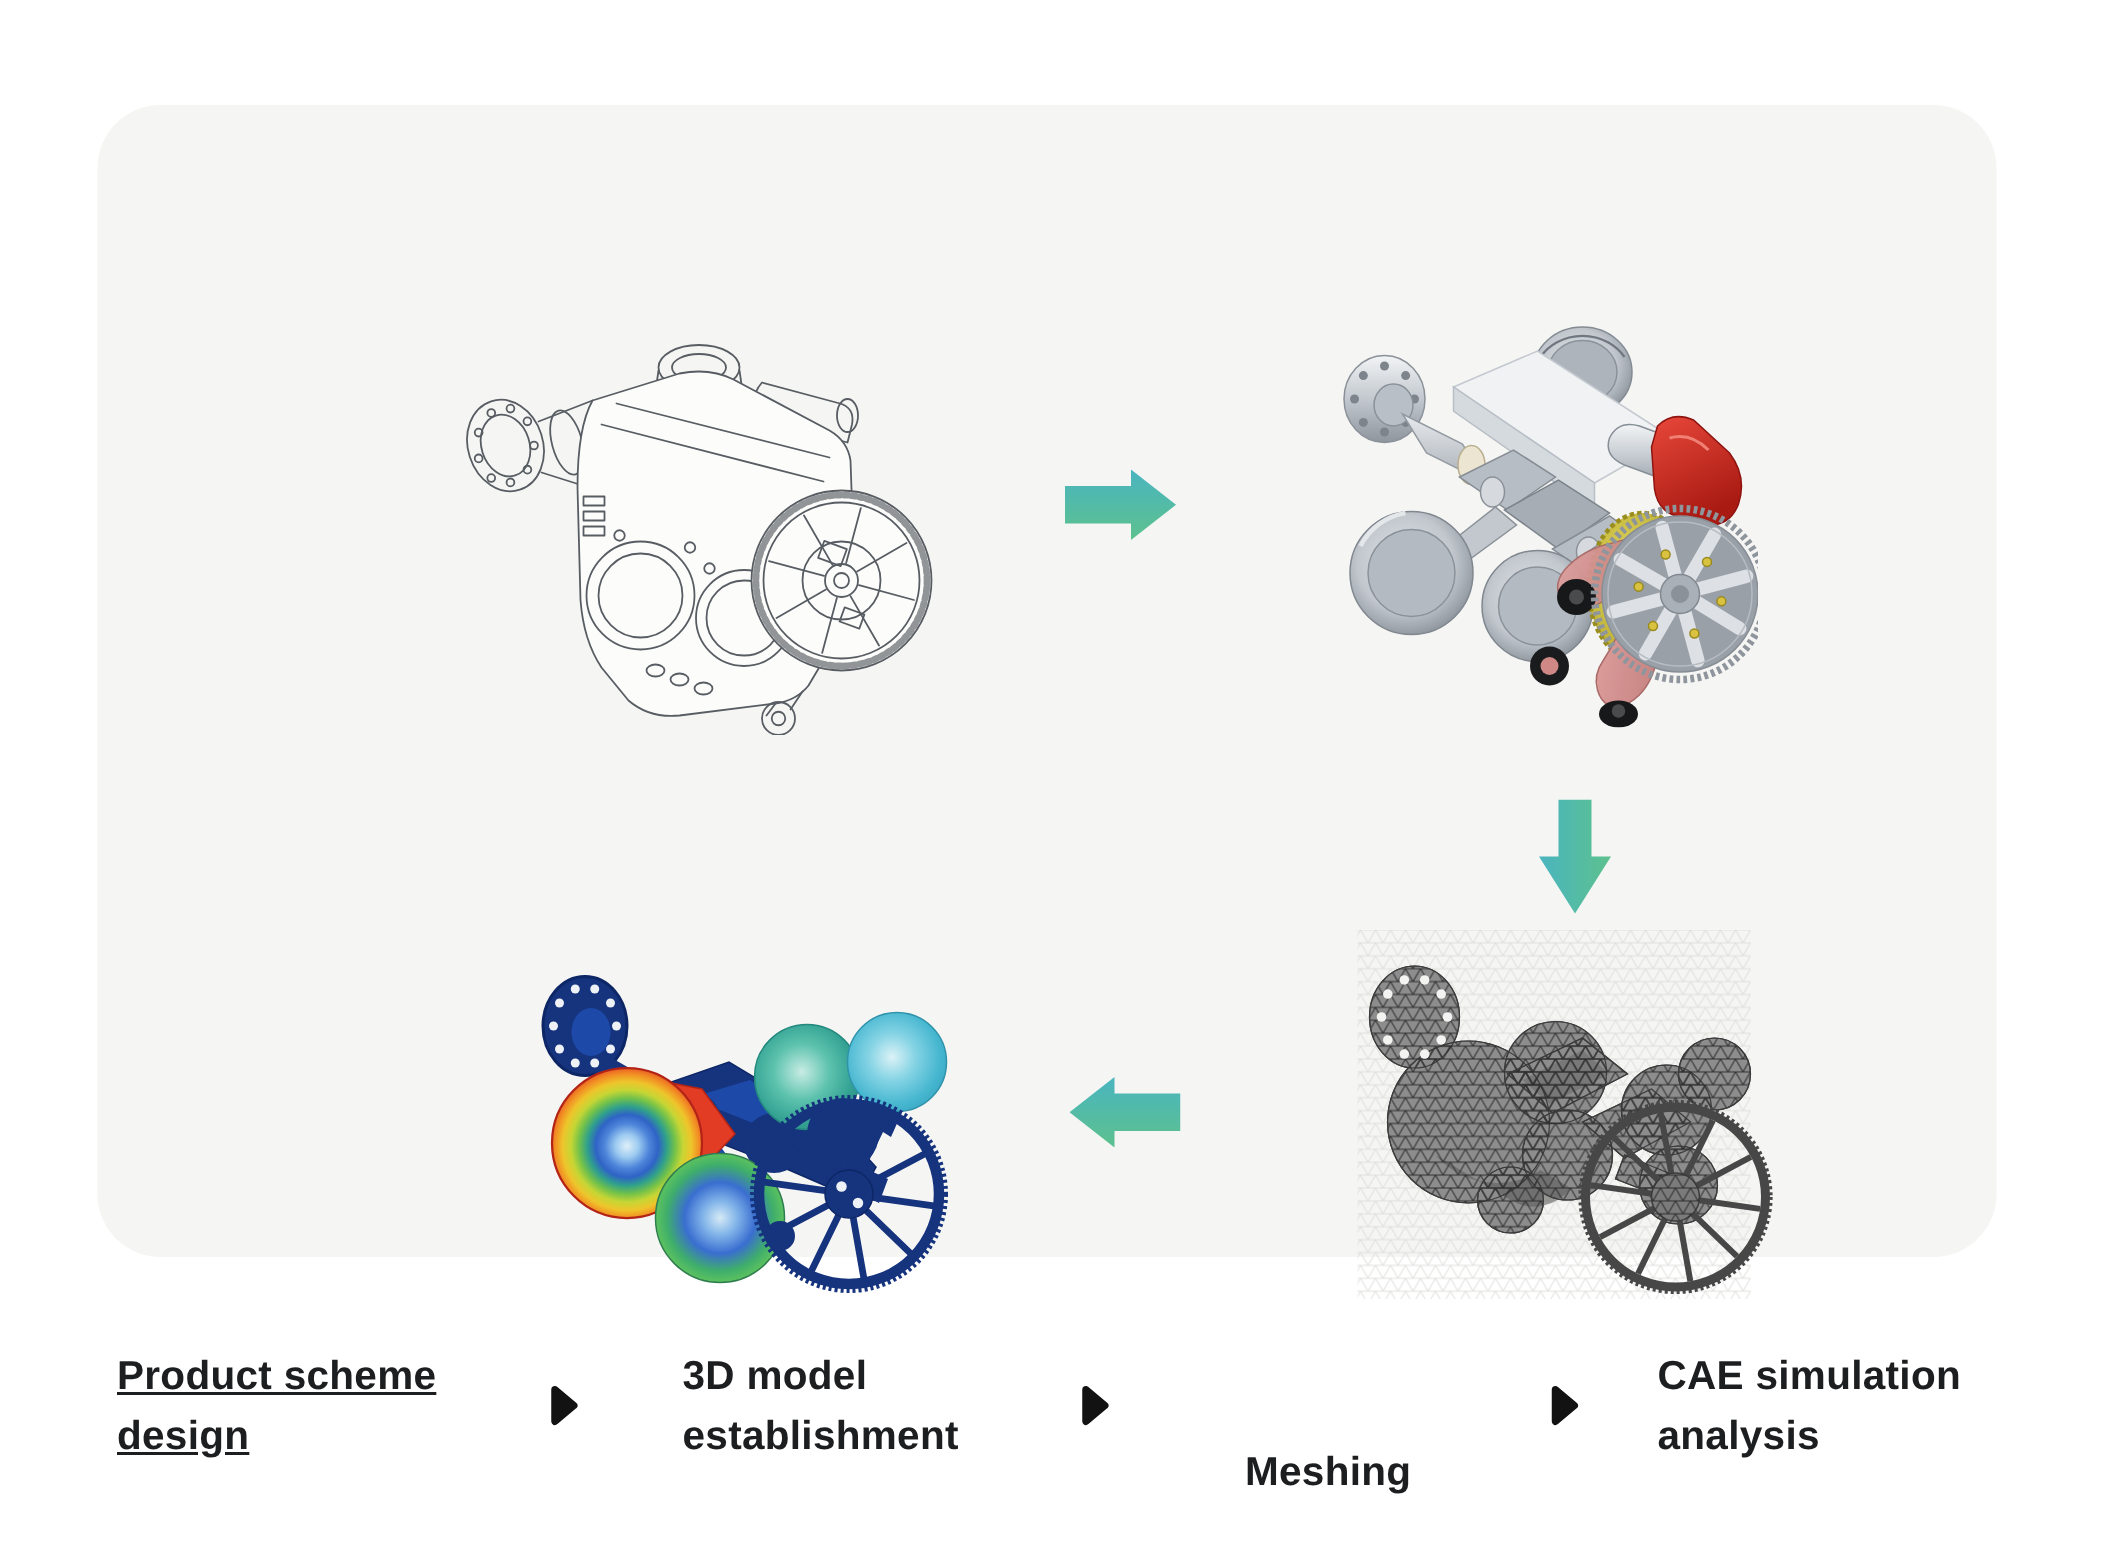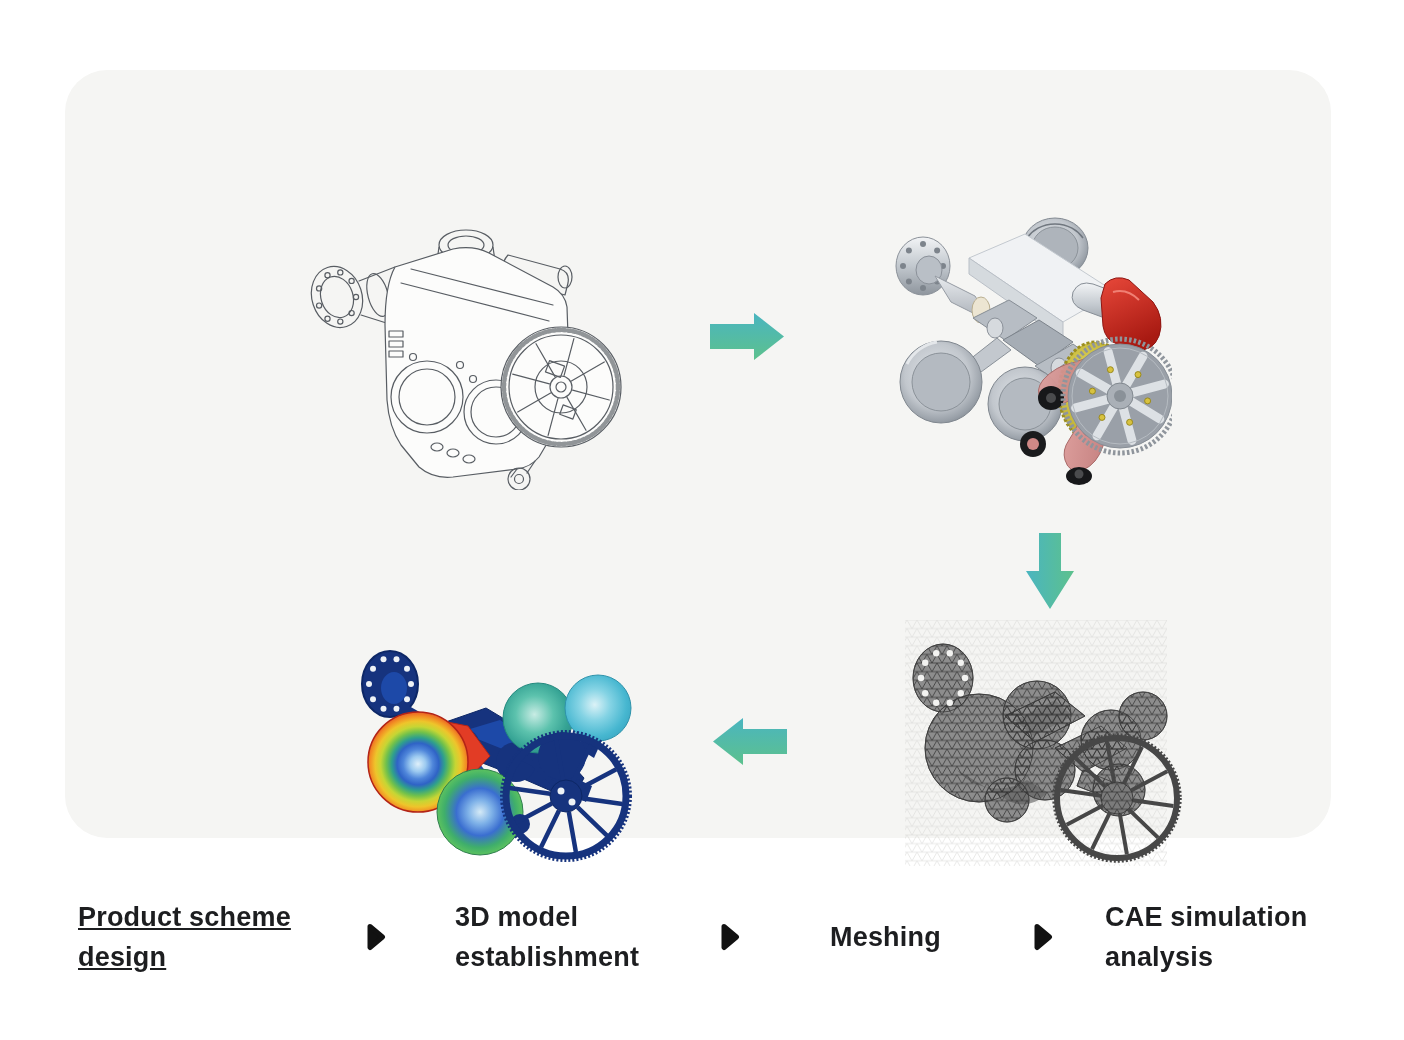--- a/index.html
+++ b/index.html
@@ -397,21 +397,21 @@
 </div>
 
 <div class="step-label" style="left:455px;width:230px;">3D model establishment</div>
 
 <div class="sep" style="left:720px;">
   <svg viewBox="0 0 20 30">
       <path d="M4 4.5 L16.5 15 L4 25.5 Z" fill="var(--separator,#121212)" stroke="var(--separator,#121212)" stroke-width="5" stroke-linejoin="round" stroke-linecap="round"></path>
     </svg>
 </div>
 
-<div class="step-label single" style="left:830px;width:180px;">Meshing</div>
+<div class="step-label single" style="left:830px;width:180px;margin-top:44px;">Meshing</div>
 
 <div class="sep" style="left:1033px;">
   <svg viewBox="0 0 20 30">
       <path d="M4 4.5 L16.5 15 L4 25.5 Z" fill="var(--separator,#121212)" stroke="var(--separator,#121212)" stroke-width="5" stroke-linejoin="round" stroke-linecap="round"></path>
     </svg>
 </div>
 
 <div class="step-label" style="left:1105px;width:240px;">CAE simulation analysis</div>
 
 </body></html>

